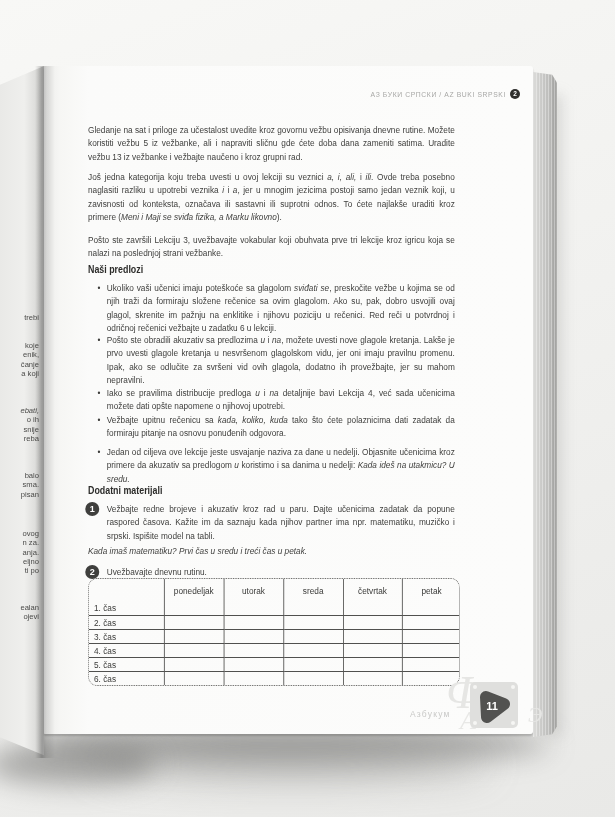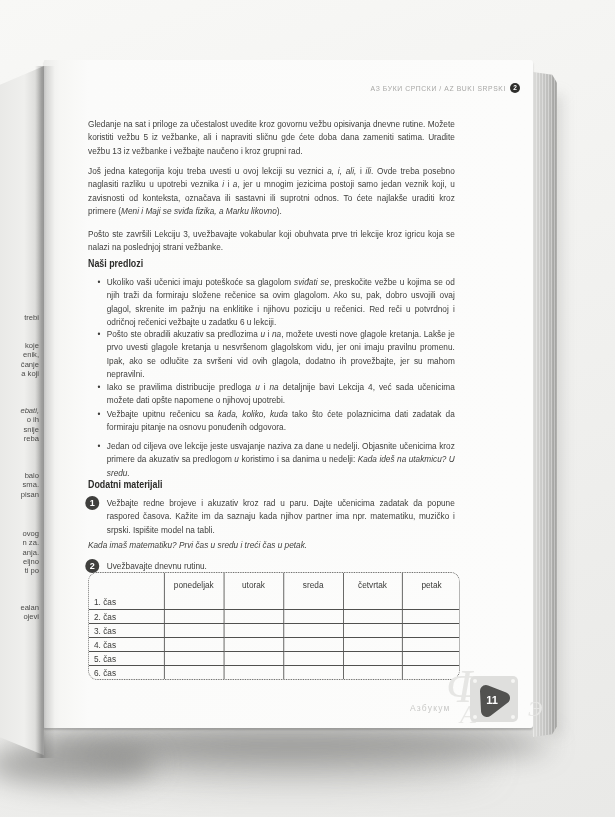--- a/index.html
+++ b/index.html
@@ -23,21 +23,21 @@
   .frag-g { position:absolute; right:0; width:100%; text-align:right; padding-right:5px; box-sizing:border-box;
     font-size:7.6px; line-height:9.3px; color:#4a4a48; }
   .fg1{top:249px} .fg2{top:277px} .fg3{top:342px; font-style:italic;} .fg4{top:407px} .fg5{top:465px} .fg6{top:539px}
   .fg3 div:nth-child(n+2){ font-style:normal; }
 
   .spine-fold { position:absolute; left:35px; top:66px; width:20px; height:692px; z-index:3;
     background:linear-gradient(90deg,rgba(0,0,0,0) 0%,rgba(0,0,0,.22) 35%,rgba(0,0,0,.10) 58%,rgba(0,0,0,0) 100%); }
 
   
   .right-page {
-    position:absolute; left:44px; top:60px; width:489px; height:668px; z-index:2;
+    position:absolute; left:44px; top:66px; width:489px; height:668px; z-index:2;
     background:linear-gradient(90deg,#ececea 0px,#f6f6f4 16px,#fbfbfa 45px,#fcfcfb 100%);
     border-radius:1px 3px 3px 1px;
     box-shadow:0 2px 2px rgba(0,0,0,.18);
   }
   .stack-edge {
     position:absolute; left:533px; top:72px; width:24px; height:665px; z-index:1;
     background:linear-gradient(90deg,#dededc 0%,#cfcfcd 25%,#bbbbb9 70%,#a0a09e 92%,#b5b5b3 100%);
     clip-path:polygon(0 0,80% .4%,100% 1.6%,100% 98.4%,80% 99.6%,0 100%);
   }
   .stack-edge::after{ content:""; position:absolute; inset:0;

